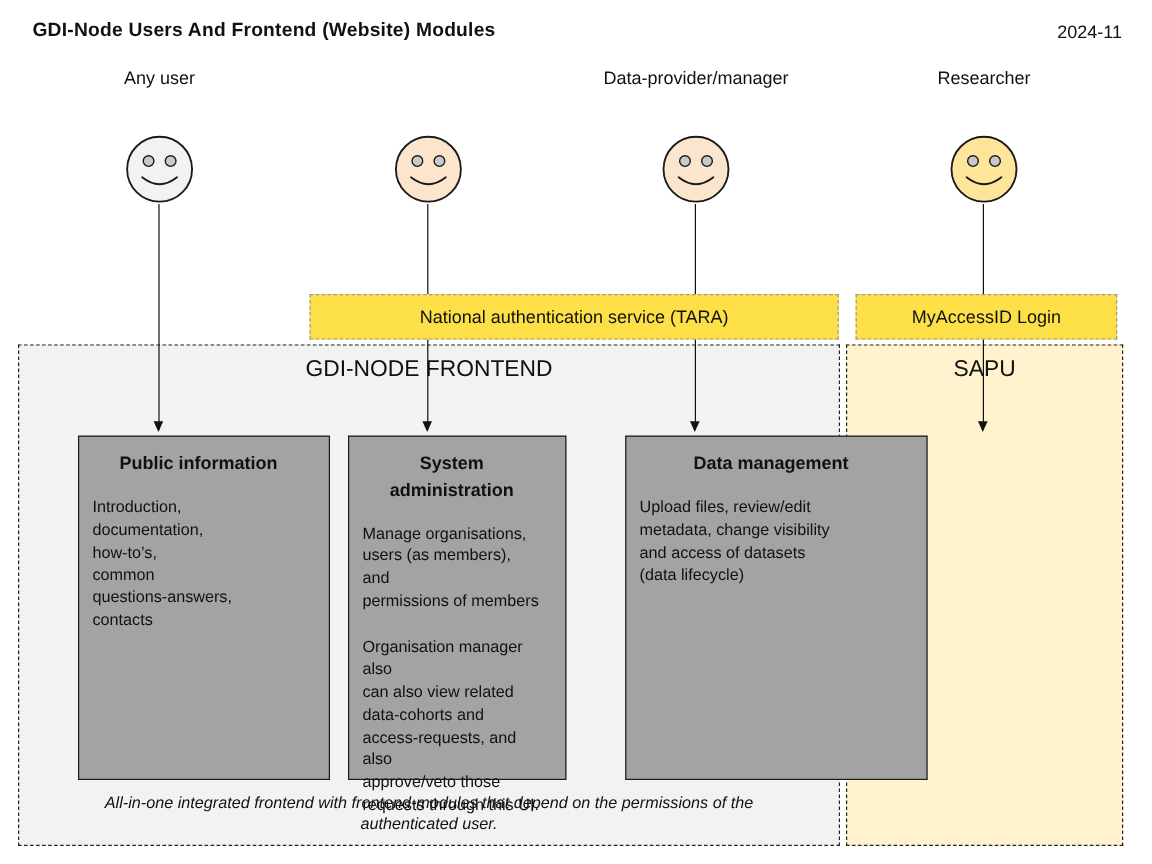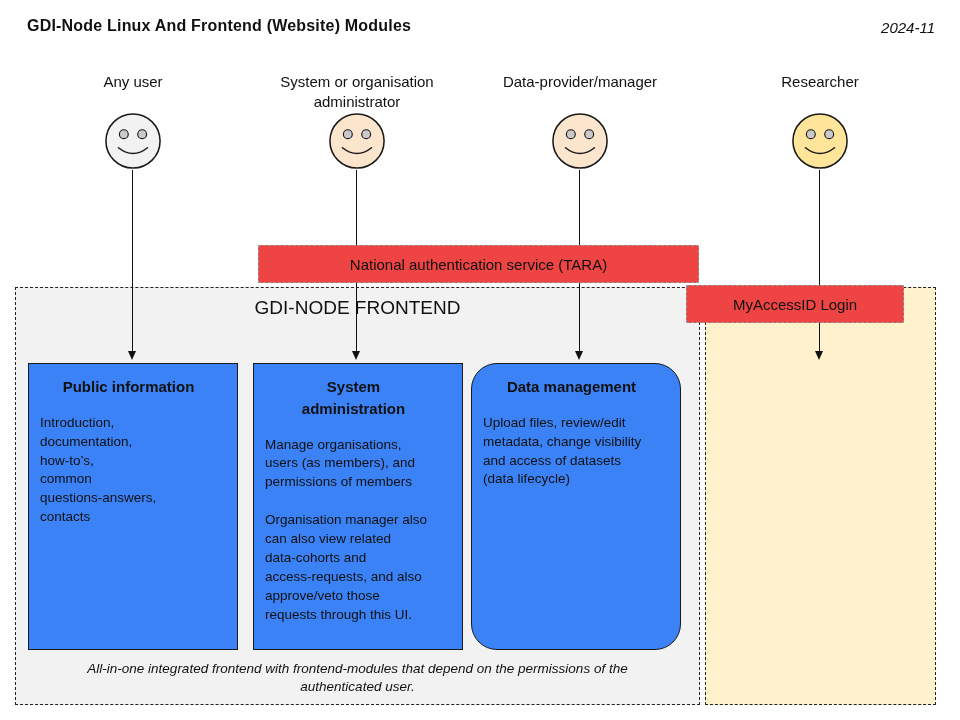--- a/index.html
+++ b/index.html
@@ -1,70 +1,68 @@
 <!DOCTYPE html>
 <html><head>
 <meta charset="utf-8">
 <style>
   * { margin:0; padding:0; box-sizing:border-box; }
   html,body { background:#ffffff; }
   body { font-family:"Liberation Sans","DejaVu Sans",sans-serif; color:#111; }
   .canvas { position:relative; width:960px; height:720px; background:#ffffff; overflow:hidden; }
 
   .title { position:absolute; left:27px; top:17px; font-size:16px; font-weight:bold; letter-spacing:.2px; }
-  .date  { position:absolute; right:25px; top:19px; font-size:15px; font-style:italic; }
+  .date  { position:absolute; right:25px; top:19px; font-size:15px; }
 
-  .actor-label { position:absolute; top:72px; transform:translateX(-50%); text-align:center;
+  .actor-label { position:absolute; top:56px; transform:translateX(-50%); text-align:center;
                  font-size:15px; line-height:1.35; white-space:pre-line; }
   .face { position:absolute; top:112px; width:58px; height:58px; }
 
   
   .container { position:absolute; top:287px; height:418px; border:1.5px dashed #222; }
   .frontend { left:15px; width:685px; background:#f2f2f2; }
   .sapu     { left:705px; width:231px; background:#fff2cc; }
   .container-label { position:absolute; top:9px; left:0; right:0; text-align:center; font-size:19px; }
 
   
   .arrow { position:absolute; top:170px; height:188px; width:0; border-left:1.5px solid #111; }
   .arrow::after { content:""; position:absolute; bottom:-2px; left:-5.5px;
                   border-left:4.5px solid transparent; border-right:4.5px solid transparent;
                   border-top:9px solid #111; }
   .a1 { left:132px; } .a2 { left:356px; } .a3 { left:579px; } .a4 { left:819px; }
 
   
-  .auth-box { position:absolute; top:245px; height:38px; background:#ef4444; border:1.5px dashed #9a9a9a;
+  .auth-box { position:absolute; top:245px; height:38px; background:#fde047; border:1.5px dashed #9a9a9a;
               display:flex; align-items:center; justify-content:center; font-size:15px; }
   .tara { left:258px; width:441px; }
-  .myaccess { left:686px; width:218px;margin-top:40px; }
+  .myaccess { left:713px; width:218px; }
 
   
-  .module { position:absolute; top:363px; height:287px; background:#3b82f6; border:1.5px solid #1a1a1a;
-            padding:12px 20px 10px 11px; }
+  .module { position:absolute; top:363px; height:287px; background:#a3a3a3; border:1.5px solid #1a1a1a;
+            padding:12px 20px 10px 11px;margin-left:37px; }
   .m1 { left:28px;  width:210px; }
-  .m2 { left:253px; width:210px; }
-  .m3 { left:471px; width:210px;border-radius:26px; }
+  .m2 { left:253px; width:182px; }
+  .m3 { left:484px; width:252px; }
   .m4 { left:718px; width:207px; }
   .module-title { text-align:center; font-size:15px; font-weight:bold; line-height:1.45;
                   white-space:pre-line; margin-bottom:16px; }
   .module-body  { font-size:13.5px; line-height:1.4; white-space:pre-line; }
 
   .footer-note { position:absolute; left:20px; right:20px; bottom:8px; text-align:center;
                  font-size:13.5px; font-style:italic; line-height:1.35; white-space:pre-line;margin-top:41px; }
 </style>
 </head>
 <body>
 
 <div class="canvas">
 
-  <div class="title">GDI-Node Linux And Frontend (Website) Modules</div>
+  <div class="title">GDI-Node Users And Frontend (Website) Modules</div>
   <div class="date">2024-11</div>
 
   <div class="actor-label" style="left:133px">Any user</div>
-  <div class="actor-label" style="left:357px">System or organisation
-administrator</div>
   <div class="actor-label" style="left:580px">Data-provider/manager</div>
   <div class="actor-label" style="left:820px">Researcher</div>
 
   <svg class="face" style="left:104px" viewBox="0 0 60 60">
     <circle cx="30" cy="30" r="28" stroke="#1a1a1a" stroke-width="1.6" fill="#f2f2f2"></circle>
     <circle cx="20.5" cy="23" r="4.6" fill="#c9c9c9" stroke="#1a1a1a" stroke-width="1.2"></circle>
     <circle cx="39.5" cy="23" r="4.6" fill="#c9c9c9" stroke="#1a1a1a" stroke-width="1.2"></circle>
     <path d="M15 37 Q30 49 45 37" fill="none" stroke="#1a1a1a" stroke-width="1.6" stroke-linecap="round"></path>
   </svg>
   <svg class="face" style="left:328px" viewBox="0 0 60 60">

